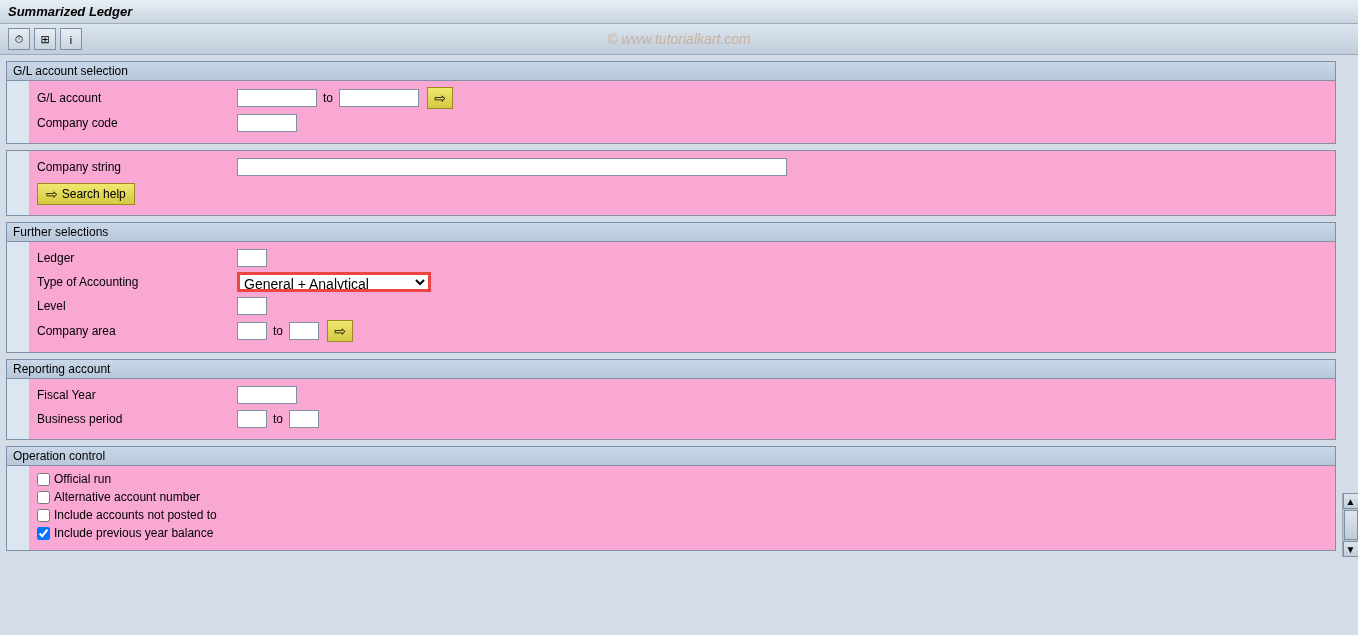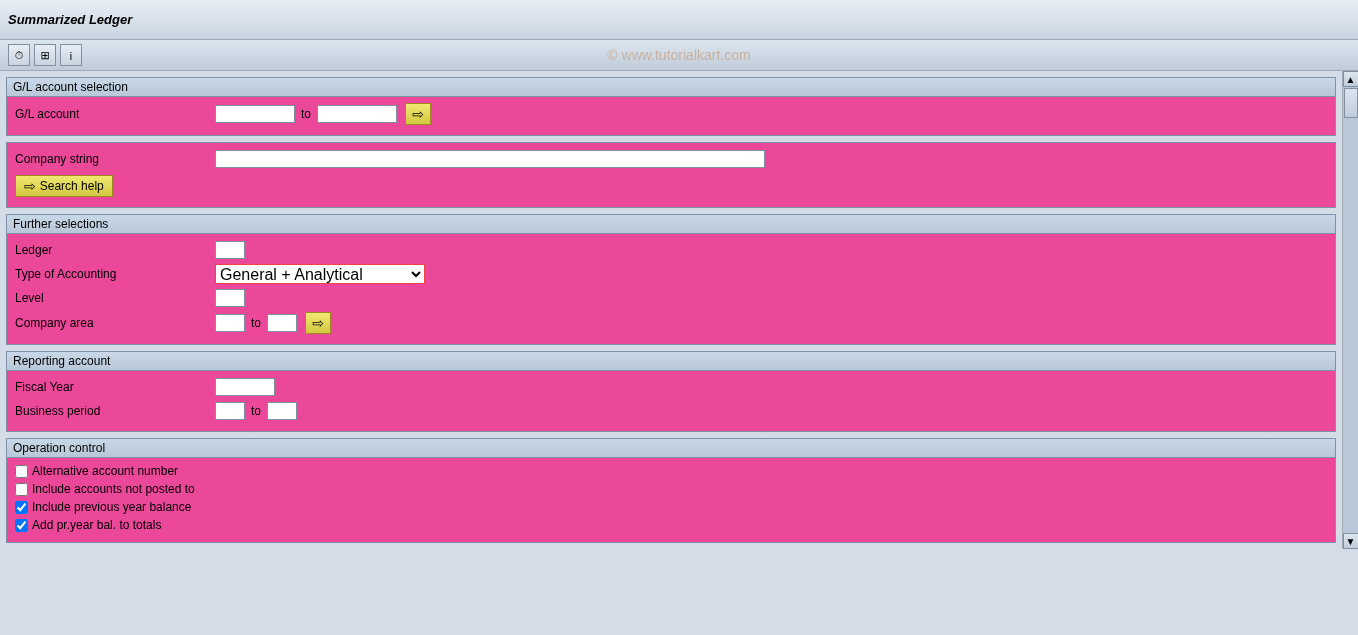--- a/index.html
+++ b/index.html
@@ -5,21 +5,21 @@
     * { box-sizing: border-box; margin: 0; padding: 0; }
     body {
       font-family: Arial, sans-serif;
       font-size: 12px;
       background-color: #d4dce8;
       color: #000;
     }
 
     .title-bar {
       background: linear-gradient(to bottom, #e8eef5, #c8d4e0);
-      padding: 12px 8px;
+      padding: 4px 8px;
       font-weight: bold;
       font-style: italic;
       font-size: 13px;
       border-bottom: 1px solid #a0aab4;
     }
 
     .toolbar {
       background: linear-gradient(to bottom, #dce6f0, #c0ccda);
       padding: 4px 8px;
       display: flex;
@@ -29,20 +29,21 @@
       position: relative;
     }
 
     .toolbar-watermark {
       position: absolute;
       left: 50%;
       transform: translateX(-50%);
       color: #c8a080;
       font-size: 14px;
       opacity: 0.7;
+      font-style: italic;
     }
 
     .toolbar-btn {
       width: 22px;
       height: 22px;
       background: linear-gradient(to bottom, #e8eef5, #c8d4e0);
       border: 1px solid #8090a0;
       cursor: pointer;
       display: flex;
       align-items: center;
@@ -72,21 +73,22 @@
       background: linear-gradient(to bottom, #c8d8e8, #b8c8d8);
       padding: 2px 6px;
       font-weight: normal;
       font-size: 12px;
       color: #000;
       border-bottom: 1px solid #8090a8;
     }
 
     .section-body {
       padding: 6px 8px;
-      background: #ec4899;
+      background: #f9a8d4;
+      margin-left: 22px;
     }
 
     .form-row {
       display: flex;
       align-items: center;
       margin-bottom: 4px;
       min-height: 20px;
     }
 
     .form-label {
@@ -139,24 +141,24 @@
       font-size: 12px;
       margin-top: 2px;
     }
 
     .search-help-btn .btn-arrow {
       font-size: 14px;
     }
 
     select.form-select {
       height: 20px;
-      border: 1px solid #ef4444;
+      border: 3px solid #ef4444;
       background: white;
-      font-size: 16px;
-      width: 210px;
+      font-size: 14px;
+      width: 194px;
     }
 
     .checkbox-row {
       display: flex;
       align-items: center;
       margin-bottom: 4px;
       gap: 4px;
     }
 
     .checkbox-row input[type="checkbox"] {
@@ -218,35 +220,39 @@
   </div>
 </div>
 
 <div class="toolbar">
   <button class="toolbar-btn">⏱</button>
   <button class="toolbar-btn">⊞</button>
   <button class="toolbar-btn">ℹ</button>
   <span class="toolbar-watermark">© www.tutorialkart.com</span>
 </div>
 
-<div style="display:flex;">
+<div style="display:flex;align-items:flex-end;">
   <div class="main-content" style="flex:1; flex-direction:column;">
     <div class="form-area">
 
       <div class="section">
         <div class="section-header">
           <span>G/L account selection</span>
         </div>
         <div class="section-body">
           <div class="form-row">
             <span class="form-label">G/L account</span>
             <input type="text" class="form-input input-medium" value="" style="">
             <span class="to-label">to</span>
             <input type="text" class="form-input input-medium" value="" style="">
             <button class="arrow-btn">⇨</button>
+          </div>
+          <div class="form-row">
+            <span class="form-label">Company code</span>
+            <input type="text" class="form-input input-short" style="">
           </div>
         </div>
       </div>
 
       <div class="section">
         <div class="section-body">
           <div class="form-row">
             <span class="form-label">Company string</span>
             <input type="text" class="form-input" style="width: 550px;" value="">
           </div>
@@ -308,33 +314,33 @@
         </div>
       </div>
 
       <div class="section">
         <div class="section-header">
           <span>Operation control</span>
         </div>
         <div class="section-body">
           <div class="checkbox-row">
             <input type="checkbox" style="">
+            <span>Official run</span>
+          </div>
+          <div class="checkbox-row">
+            <input type="checkbox" style="">
             <span>Alternative account number</span>
           </div>
           <div class="checkbox-row">
             <input type="checkbox" style="">
             <span>Include accounts not posted to</span>
           </div>
           <div class="checkbox-row">
             <input type="checkbox" checked="" style="">
             <span>Include previous year balance</span>
-          </div>
-          <div class="checkbox-row">
-            <input type="checkbox" checked="" style="">
-            <span>Add pr.year bal. to totals</span>
           </div>
         </div>
       </div>
 
     </div>
   </div>
 
   <div class="scrollbar-area">
     <div class="scroll-arrow">▲</div>
     <div class="scroll-track">

